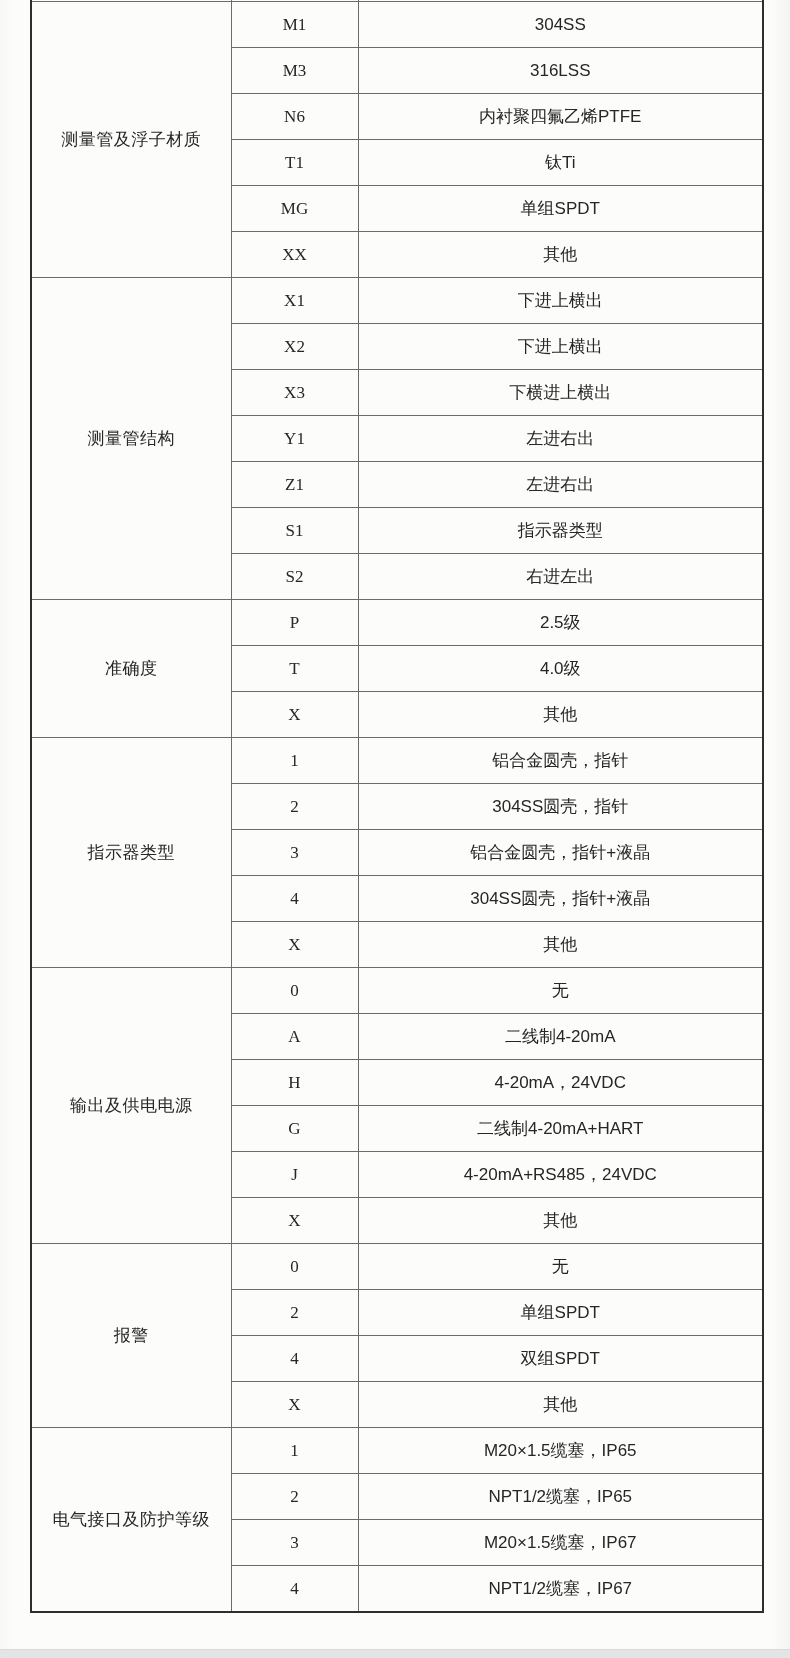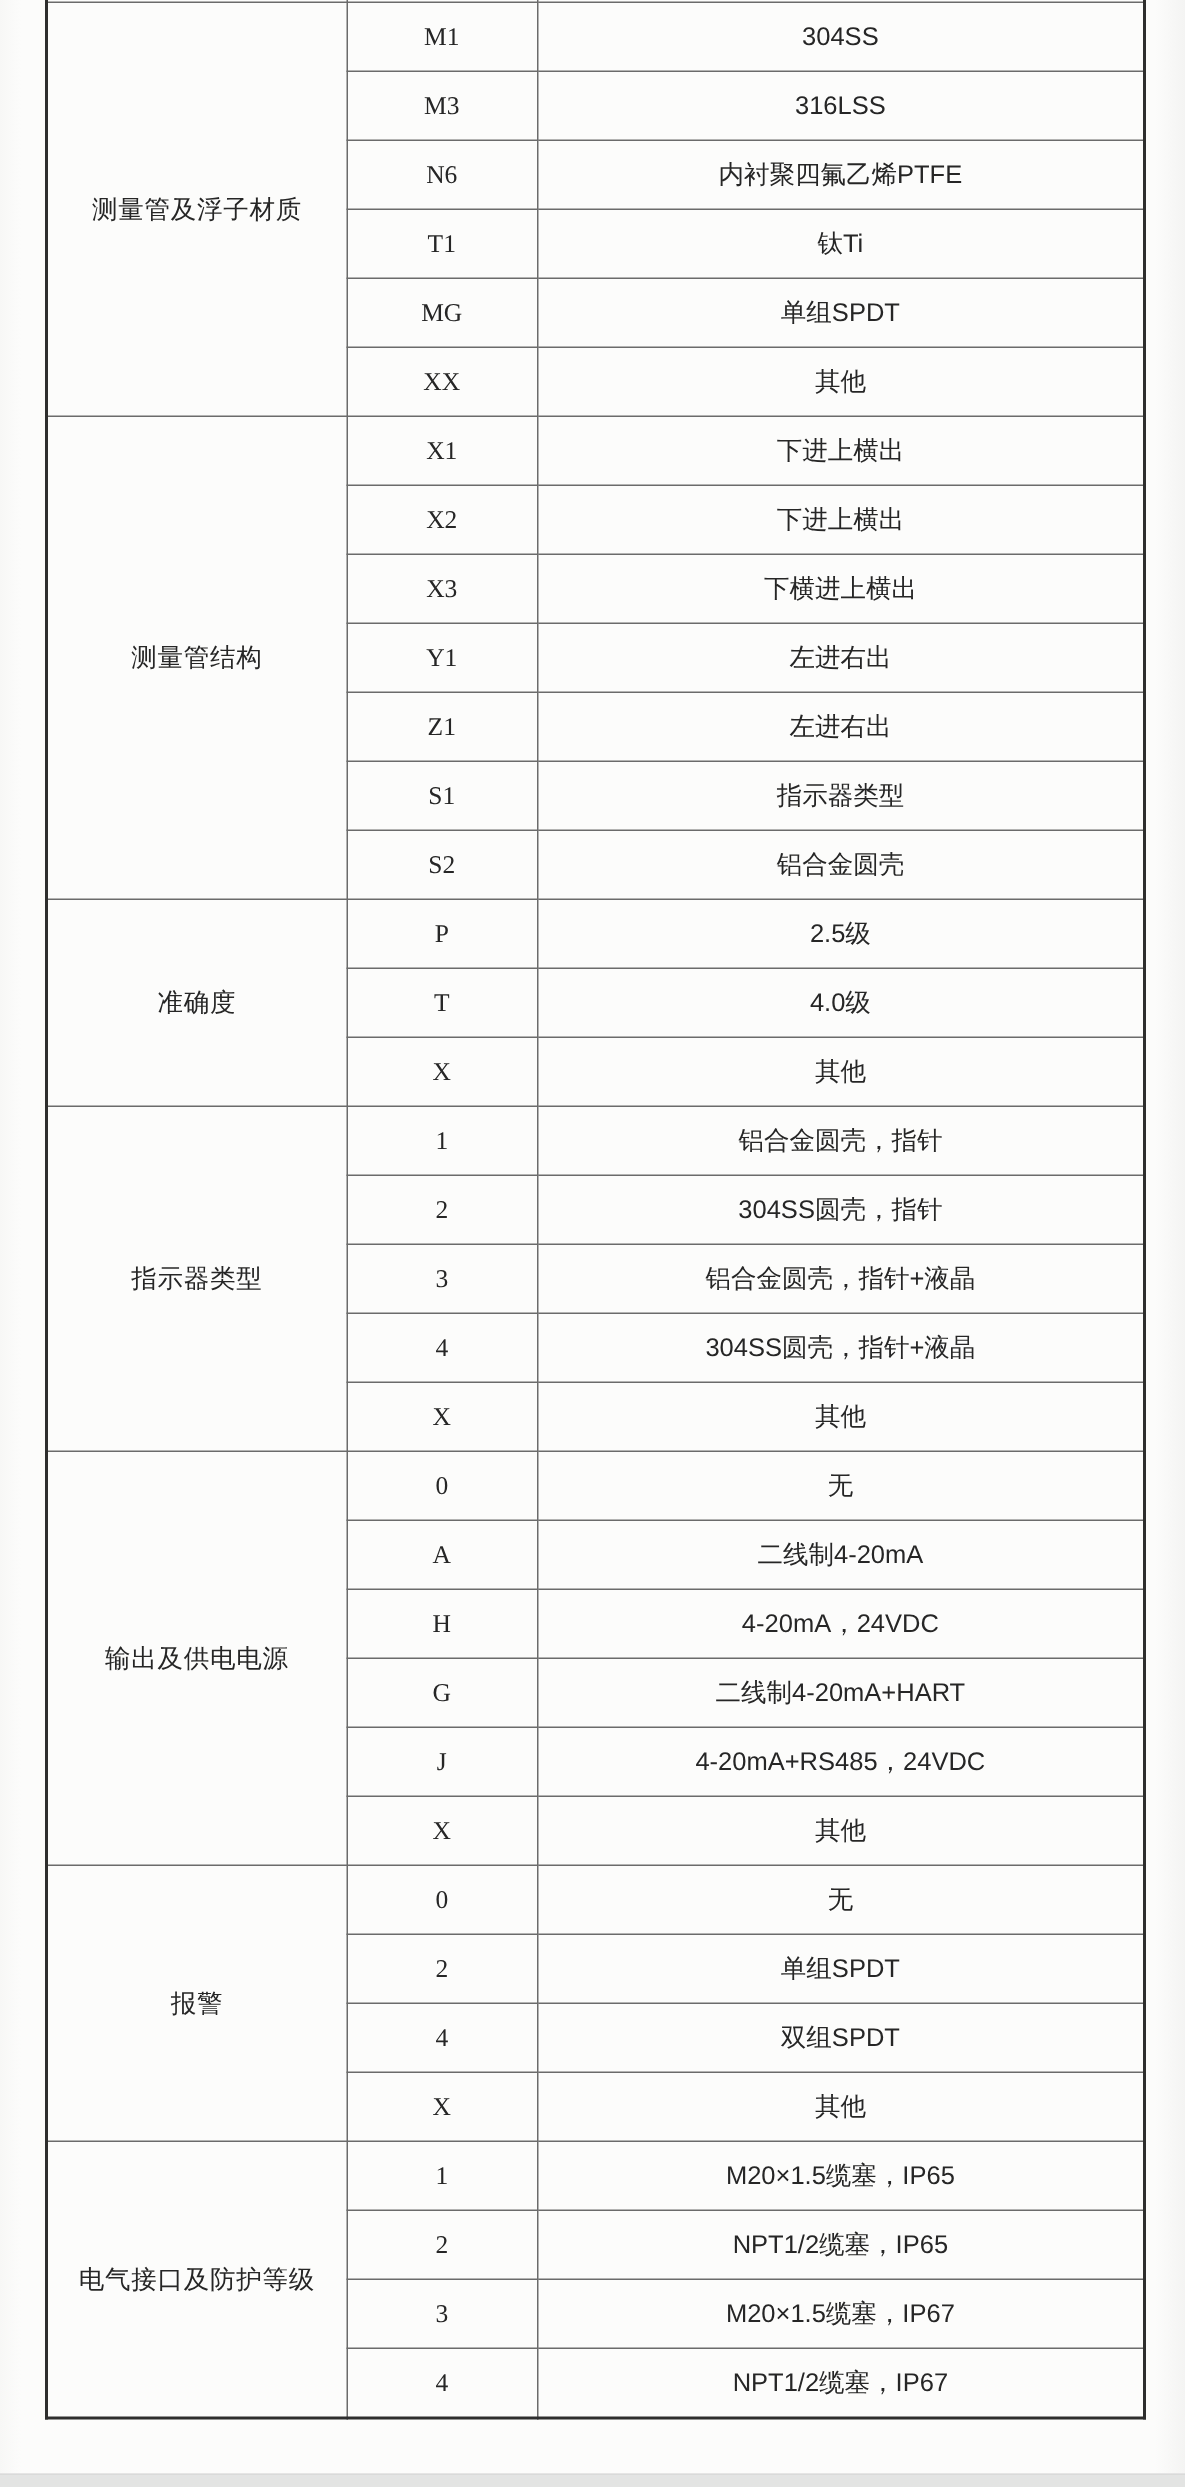--- a/index.html
+++ b/index.html
@@ -132,21 +132,21 @@
           <tr class="data-row">
             <td class="code">Z1</td>
             <td class="desc">左进右出</td>
           </tr>
           <tr class="data-row">
             <td class="code">S1</td>
             <td class="desc">指示器类型</td>
           </tr>
           <tr class="data-row">
             <td class="code">S2</td>
-            <td class="desc">铝合金圆壳</td>
+            <td class="desc">右进左出</td>
           </tr>
           <tr class="data-row">
             <td class="cat" rowspan="3">准确度</td>
             <td class="code">P</td>
             <td class="desc">2.5级</td>
           </tr>
           <tr class="data-row">
             <td class="code">T</td>
             <td class="desc">4.0级</td>
           </tr>

